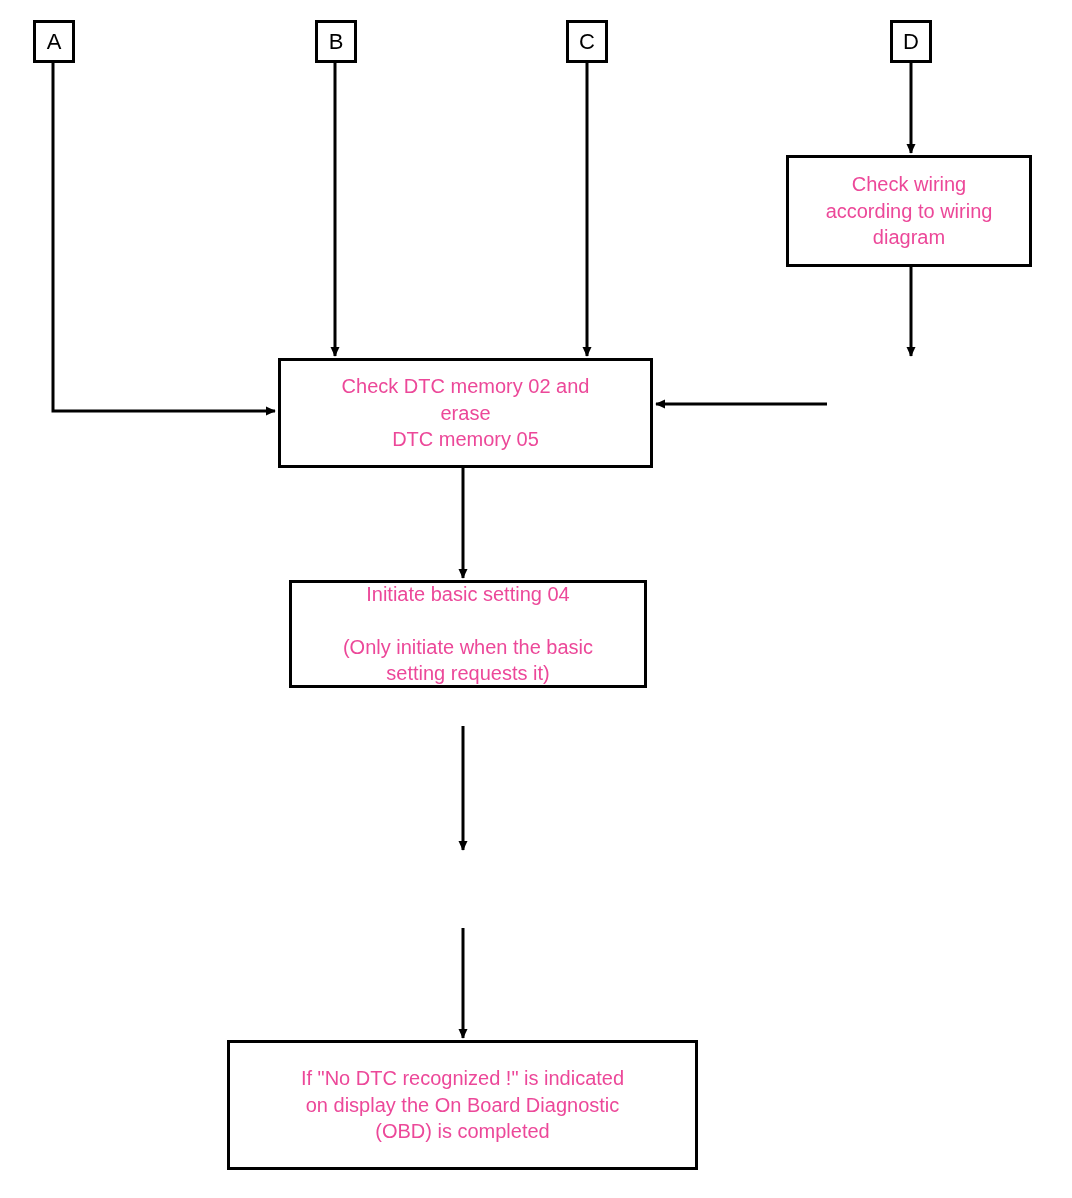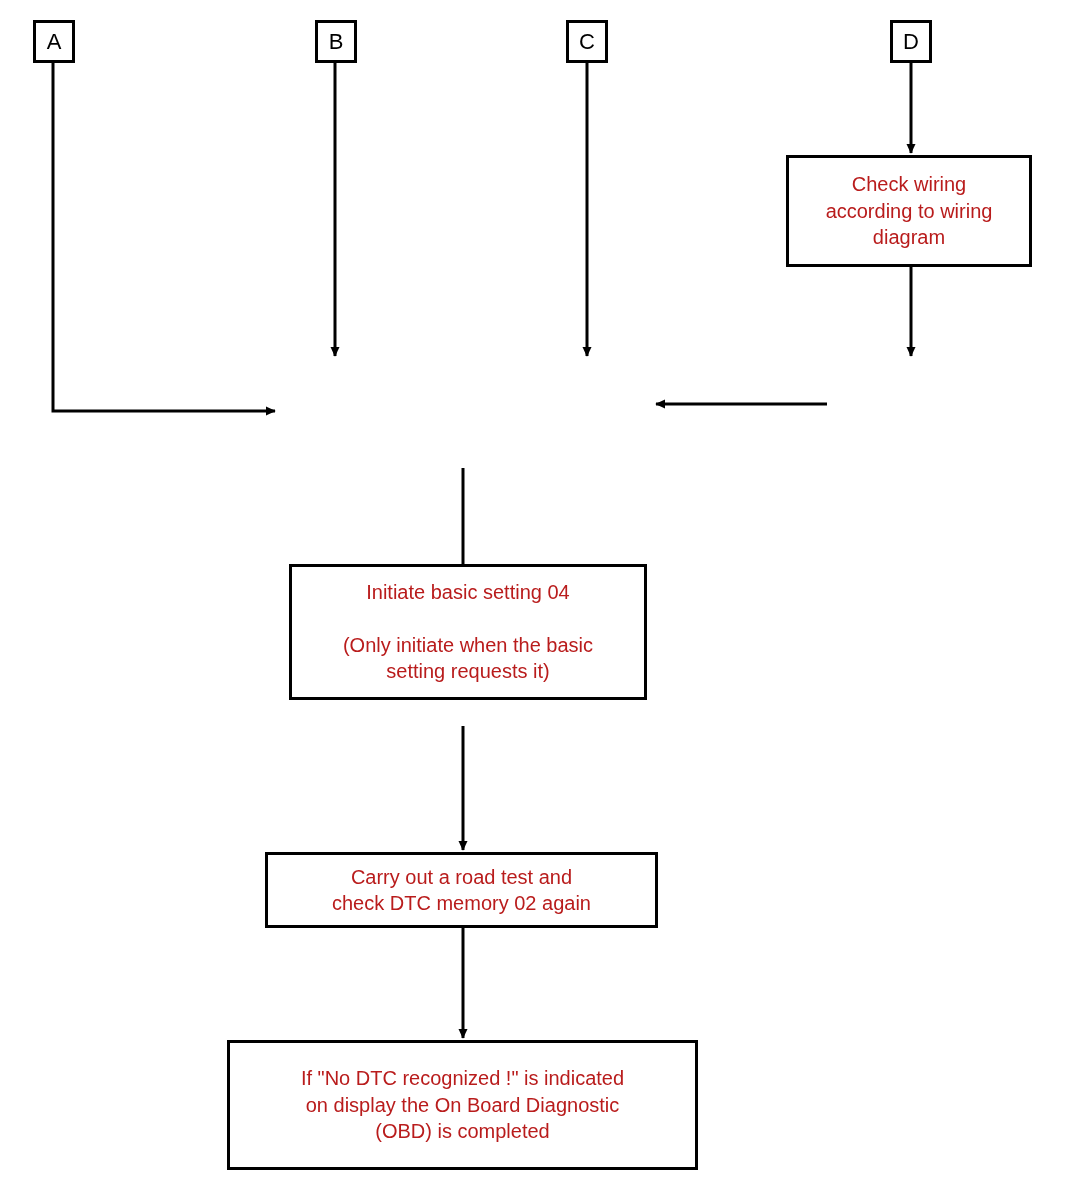--- a/index.html
+++ b/index.html
@@ -31,21 +31,21 @@
     position: absolute;
     box-sizing: border-box;
     border: 3px solid #000000;
     background: #ffffff;
     display: flex;
     align-items: center;
     justify-content: center;
     text-align: center;
     line-height: 1.32;
     font-size: 20px;
-    color: #b91c1c;
+    color: #ec4899;
     white-space: pre-line;
     padding: 5px 6px;
   }
   .tag {
     position: absolute;
     box-sizing: border-box;
     border: 3px solid #000000;
     background: #ffffff;
     display: flex;
     align-items: center;
@@ -121,32 +121,33 @@
     <span>D</span>
   </div>
 
   <div class="node" id="node-check-wiring" style="left: 786px; top: 155px; width: 246px; height: 112px;">
     <span class="node-inner">Check wiring
 according to wiring
 diagram</span>
   </div>
 
 
+  <div class="node" id="node-check-dtc-memory" style="left: 278px; top: 358px; width: 375px; height: 110px;">
+    <span class="node-inner">Check DTC memory 02 and
+erase
+DTC memory 05</span>
+  </div>
 
-  <div class="node" id="node-initiate-basic-setting" style="left: 289px; top: 564px; width: 358px; height: 136px; align-items: center;">
+  <div class="node" id="node-initiate-basic-setting" style="left: 289px; top: 580px; width: 358px; height: 108px; align-items: center;">
     <span class="node-inner">Initiate basic setting 04
 
 (Only initiate when the basic
 setting requests it)</span>
   </div>
 
-  <div class="node" id="node-road-test" style="left: 265px; top: 852px; width: 393px; height: 76px;">
-    <span class="node-inner">Carry out a road test and
-check DTC memory 02 again</span>
-  </div>
 
   <div class="node" id="node-obd-completed" style="left: 227px; top: 1040px; width: 471px; height: 130px;">
     <span class="node-inner">If "No DTC recognized !" is indicated
 on display the On Board Diagnostic
 (OBD) is completed</span>
   </div>
 
 </div>
 
 </body></html>

